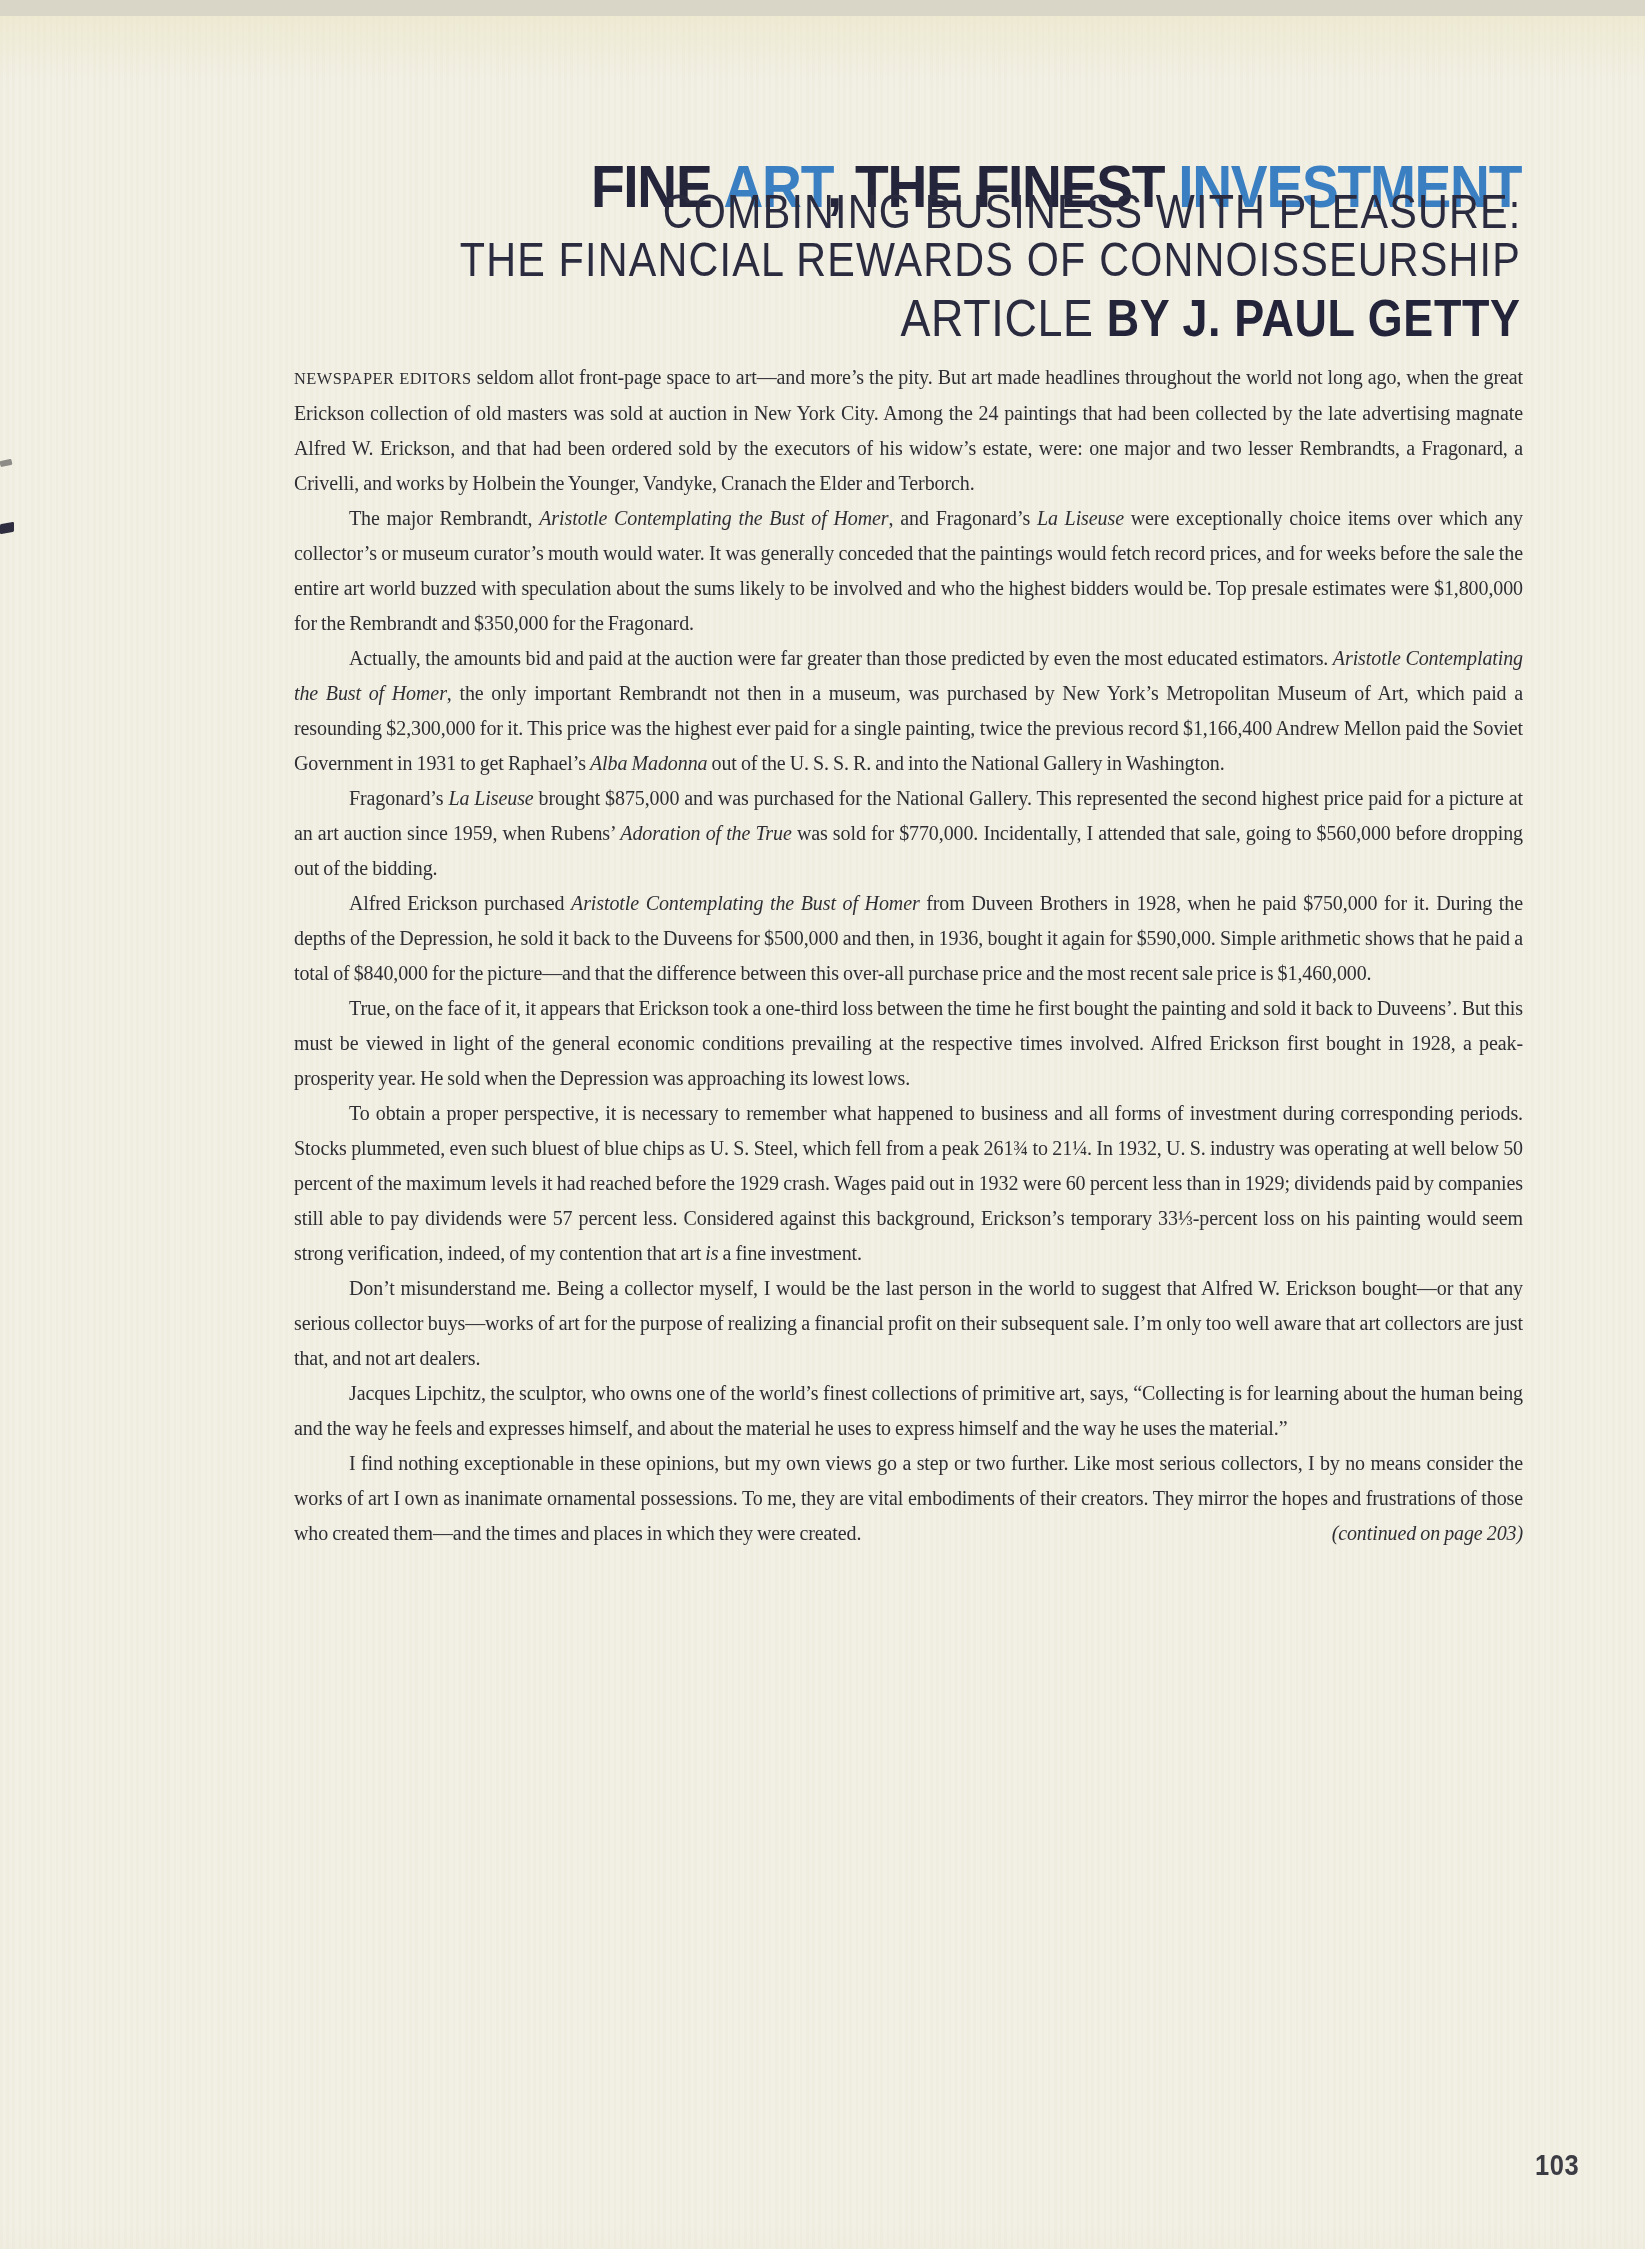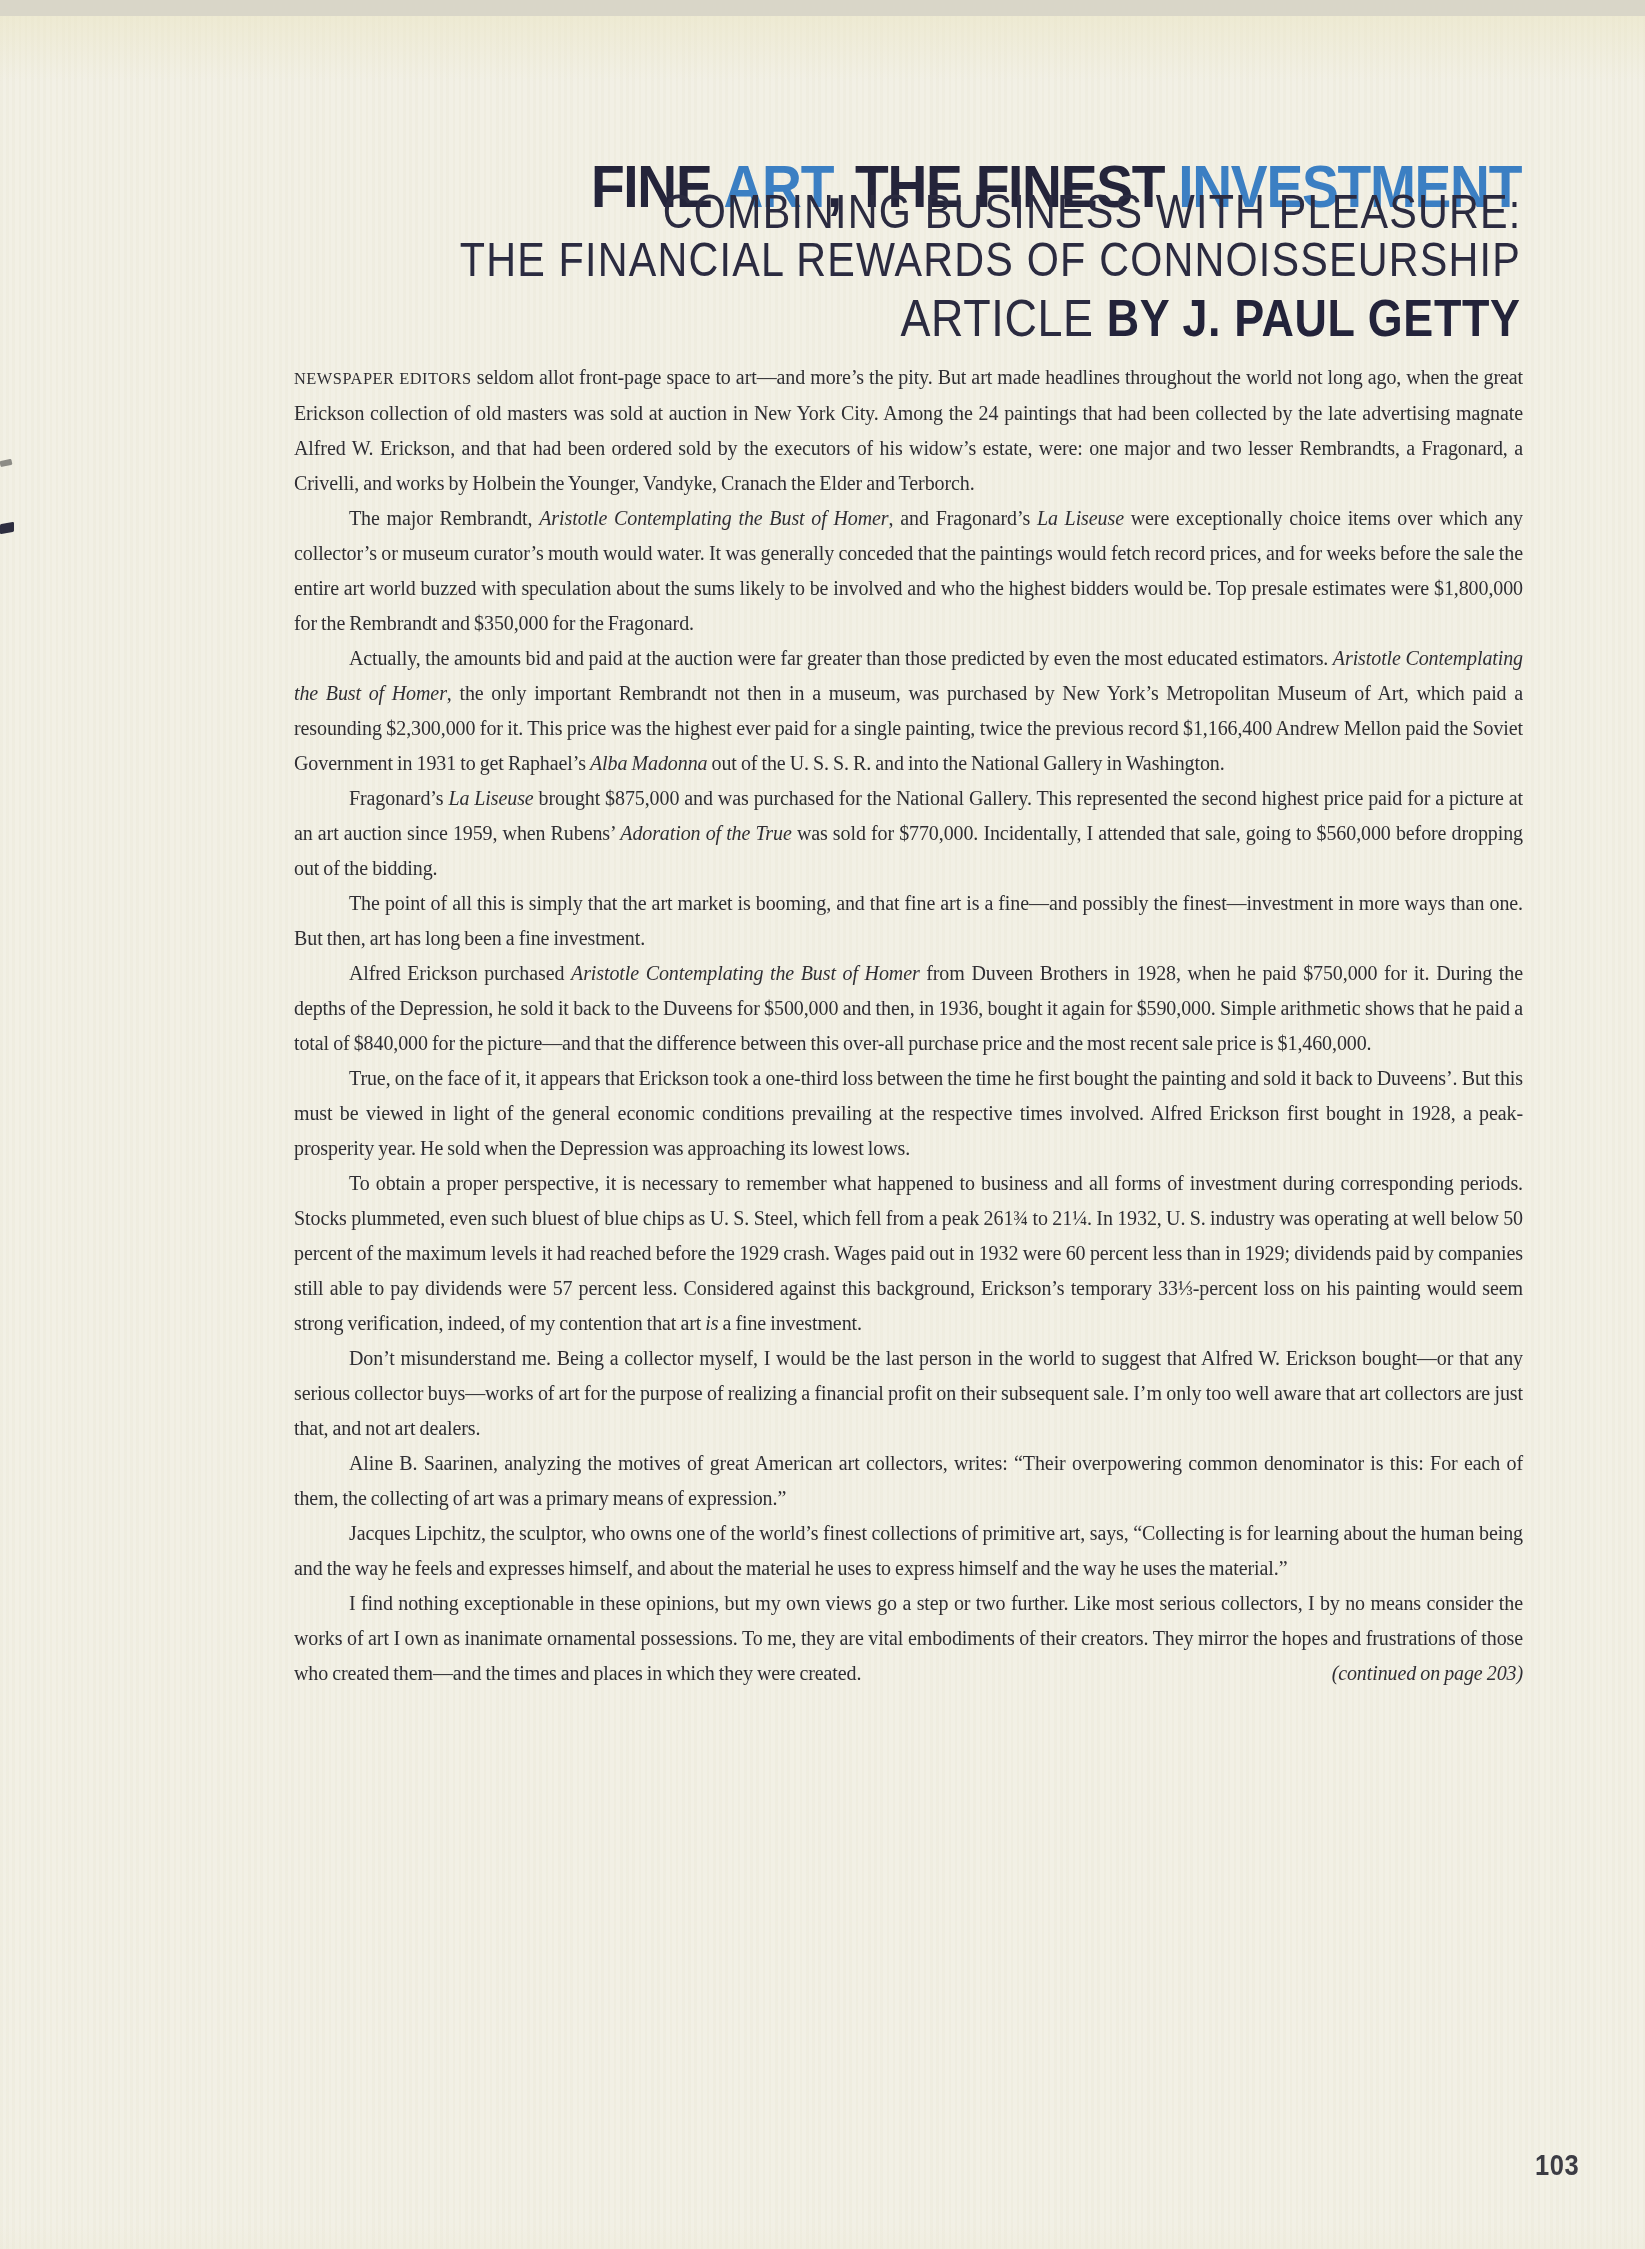--- a/index.html
+++ b/index.html
@@ -77,26 +77,24 @@
 
   <div class="byline" style="color: rgb(43, 43, 64);">
     <span>ARTICLE </span><span class="bold" style="color: rgb(35, 35, 58);">BY J. PAUL GETTY</span>
   </div>
 
   <main class="body">
       <p class="noindent"><span class="sc">NEWSPAPER EDITORS</span><span> seldom allot front-page space to art—and more’s the pity. But art made headlines throughout the world not long ago, when the great Erickson collection of old masters was sold at auction in New York City. Among the 24 paintings that had been collected by the late advertising magnate Alfred W. Erickson, and that had been ordered sold by the executors of his widow’s estate, were: one major and two lesser Rembrandts, a Fragonard, a Crivelli, and works by Holbein the Younger, Vandyke, Cranach the Elder and Terborch.</span></p>
       <p><span>The major Rembrandt, </span><em>Aristotle Contemplating the Bust of Homer</em><span>, and Fragonard’s </span><em>La Liseuse</em><span> were exceptionally choice items over which any collector’s or museum curator’s mouth would water. It was generally conceded that the paintings would fetch record prices, and for weeks before the sale the entire art world buzzed with speculation about the sums likely to be involved and who the highest bidders would be. Top presale estimates were $1,800,000 for the Rembrandt and $350,000 for the Fragonard.</span></p>
       <p><span>Actually, the amounts bid and paid at the auction were far greater than those predicted by even the most educated estimators. </span><em>Aristotle Contemplating the Bust of Homer</em><span>, the only important Rembrandt not then in a museum, was purchased by New York’s Metropolitan Museum of Art, which paid a resounding $2,300,000 for it. This price was the highest ever paid for a single painting, twice the previous record $1,166,400 Andrew Mellon paid the Soviet Government in 1931 to get Raphael’s </span><em>Alba Madonna</em><span> out of the U. S. S. R. and into the National Gallery in Washington.</span></p>
       <p><span>Fragonard’s </span><em>La Liseuse</em><span> brought $875,000 and was purchased for the National Gallery. This represented the second highest price paid for a picture at an art auction since 1959, when Rubens’ </span><em>Adoration of the True</em><span> was sold for $770,000. Incidentally, I attended that sale, going to $560,000 before dropping out of the bidding.</span></p>
-      <p><span>The point of all this is simply that the art market is booming, and that fine art is a fine—and possibly the finest—investment in more ways than one. But then, art has long been a fine investment.</span></p>
       <p><span>Alfred Erickson purchased </span><em>Aristotle Contemplating the Bust of Homer</em><span> from Duveen Brothers in 1928, when he paid $750,000 for it. During the depths of the Depression, he sold it back to the Duveens for $500,000 and then, in 1936, bought it again for $590,000. Simple arithmetic shows that he paid a total of $840,000 for the picture—and that the difference between this over-all purchase price and the most recent sale price is $1,460,000.</span></p>
       <p><span>True, on the face of it, it appears that Erickson took a one-third loss between the time he first bought the painting and sold it back to Duveens’. But this must be viewed in light of the general economic conditions prevailing at the respective times involved. Alfred Erickson first bought in 1928, a peak-prosperity year. He sold when the Depression was approaching its lowest lows.</span></p>
       <p><span>To obtain a proper perspective, it is necessary to remember what happened to business and all forms of investment during corresponding periods. Stocks plummeted, even such bluest of blue chips as U. S. Steel, which fell from a peak 261¾ to 21¼. In 1932, U. S. industry was operating at well below 50 percent of the maximum levels it had reached before the 1929 crash. Wages paid out in 1932 were 60 percent less than in 1929; dividends paid by companies still able to pay dividends were 57 percent less. Considered against this background, Erickson’s temporary 33⅓-percent loss on his painting would seem strong verification, indeed, of my contention that art </span><em>is</em><span> a fine investment.</span></p>
       <p><span>Don’t misunderstand me. Being a collector myself, I would be the last person in the world to suggest that Alfred W. Erickson bought—or that any serious collector buys—works of art for the purpose of realizing a financial profit on their subsequent sale. I’m only too well aware that art collectors are just that, and not art dealers.</span></p>
-      <p><span>Aline B. Saarinen, analyzing the motives of great American art collectors, writes: “Their overpowering common denominator is this: For each of them, the collecting of art was a primary means of expression.”</span></p>
       <p><span>Jacques Lipchitz, the sculptor, who owns one of the world’s finest collections of primitive art, says, “Collecting is for learning about the human being and the way he feels and expresses himself, and about the material he uses to express himself and the way he uses the material.”</span></p>
       <p><span>I find nothing exceptionable in these opinions, but my own views go a step or two further. Like most serious collectors, I by no means consider the works of art I own as inanimate ornamental possessions. To me, they are vital embodiments of their creators. They mirror the hopes and frustrations of those who created them—and the times and places in which they were created.</span><span class="cont">(continued on page 203)</span></p>
     </main>
 
   <div class="pageno" style="color: rgb(60, 60, 68);">103</div>
 
   <div class="mark-a"></div>
   <div class="mark-b"></div>
 </div>
 

